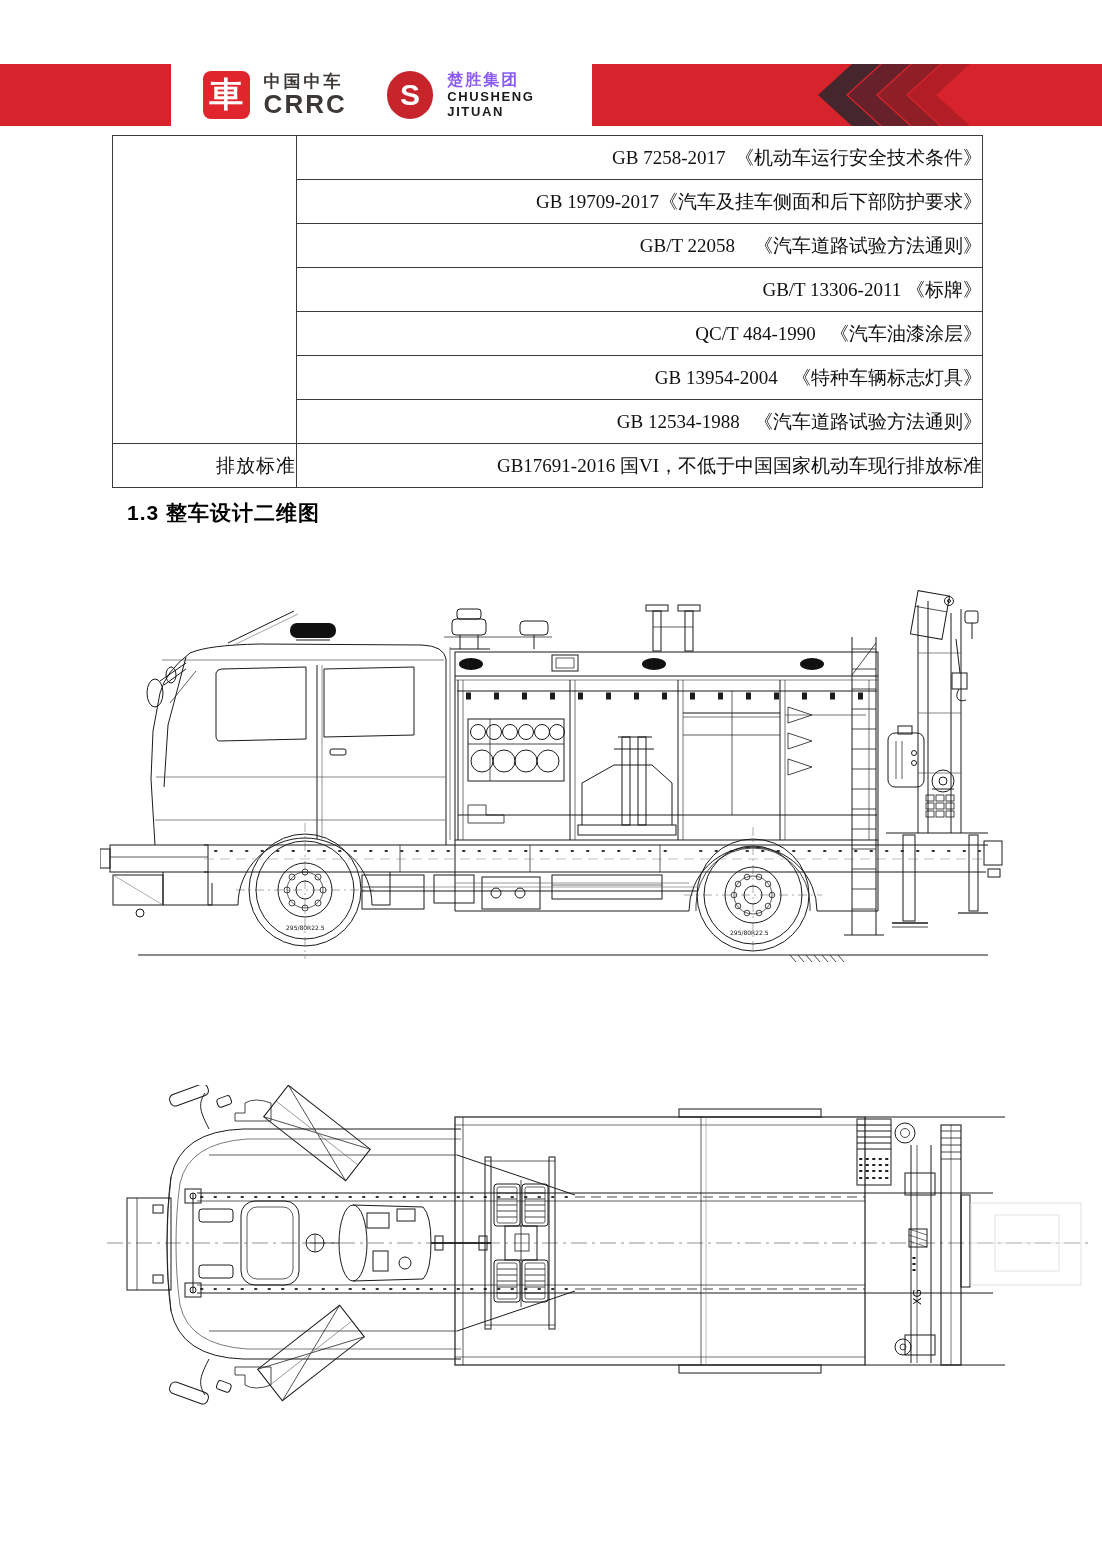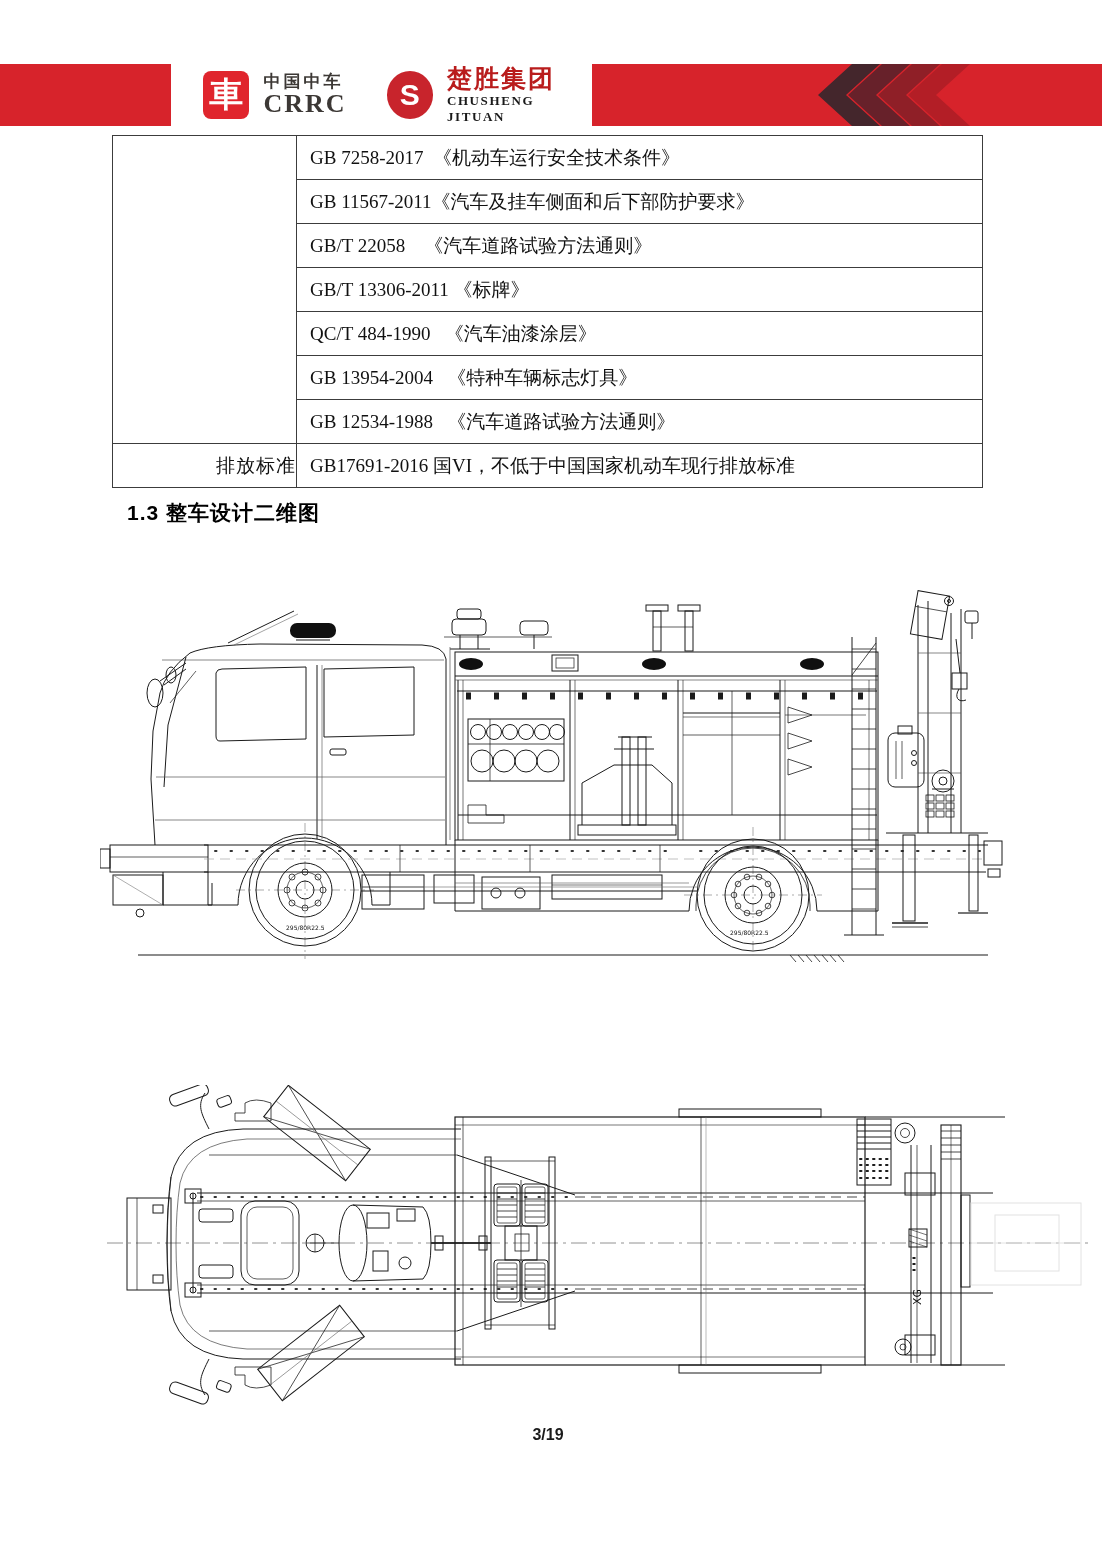--- a/index.html
+++ b/index.html
@@ -12,39 +12,39 @@
   .band { position:absolute; left:0; top:64px; width:1102px; height:62px; background:#d7232b; }
   .logo-panel {
     position:absolute; left:171px; top:0; width:421px; height:62px; background:#ffffff;
     display:flex; align-items:center; gap:14px; padding-left:32px;
   }
   .crrc-mark {
     width:48px; height:48px; background:#e0252d; border-radius:8px; color:#fff;
     display:flex; align-items:center; justify-content:center;
     font-size:34px; font-weight:bold; font-family:"Liberation Sans",sans-serif;
   }
-  .logo-text { display:flex; flex-direction:column; justify-content:flex-end; color:#3c3835; font-family:Liberation Serif, serif; }
+  .logo-text { display:flex; flex-direction:column; justify-content:flex-end; color:#3c3835; font-family:Liberation Sans, sans-serif; }
   .crrc-cn { font-size:17px; font-weight:bold; letter-spacing:3px; line-height:1.1; }
   .crrc-en { font-size:26px; font-weight:bold; letter-spacing:2px; line-height:1.0; }
   .cs-mark {
     width:48px; height:48px; margin-left:26px; background:#c8242c; border-radius:50%; color:#fff;
     display:flex; align-items:center; justify-content:center;
     font-size:30px; font-weight:bold; font-family:"Liberation Sans",sans-serif;
   }
-  .cs-cn { font-size:25px; font-weight:bold; letter-spacing:2px; line-height:1.15; color:#b91c1c;}
+  .cs-cn { font-size:16px; font-weight:bold; letter-spacing:2px; line-height:1.15; color:#8b5cf6;}
   .cs-en { font-size:13px; font-weight:bold; letter-spacing:1.6px; color:#1a1a1a;}
   .chevrons { position:absolute; left:818px; top:0; width:172px; height:62px; }
   
   .std-table {
     position:absolute; left:112px; top:135px; width:871px;
     border-collapse:collapse; table-layout:fixed;
   }
   .std-table td {
     border:1.6px solid #3c3c3c; height:44px; vertical-align:middle;
-    font-size:19px; color:#111;
+    font-size:19px; color:#111;text-align:right;
   }
   td.c1 { width:184px; text-align:right; letter-spacing:1px; }
   td.c2 { padding-left:13px; white-space:pre; }
   
   .sec-heading {
     position:absolute; left:95px; top:499px; font-family:"Liberation Sans",sans-serif;
     font-size:21px; font-weight:bold; color:#000; letter-spacing:1px;margin-left:32px;
   }
   .page-num {
     position:absolute; left:0; top:1426px; width:1096px; text-align:center;
@@ -82,21 +82,21 @@
     </svg>
   </div>
 
   <table class="std-table">
     <tbody>
         <tr>
       <td class="c1" rowspan="7"></td>
       <td class="c2">GB 7258-2017  《机动车运行安全技术条件》</td>
     </tr>
     <tr>
-          <td class="c2">GB 11567-2011《汽车及挂车侧面和后下部防护要求》</td>
+          <td class="c2">GB 19709-2017《汽车及挂车侧面和后下部防护要求》</td>
         </tr>
     <tr>
           <td class="c2">GB/T 22058    《汽车道路试验方法通则》</td>
         </tr>
     <tr>
           <td class="c2">GB/T 13306-2011 《标牌》</td>
         </tr>
     <tr>
           <td class="c2">QC/T 484-1990   《汽车油漆涂层》</td>
         </tr>
@@ -480,15 +480,14 @@
 
       <g stroke="#e2e2e2">
         <rect x="866" y="118" width="110" height="82"></rect>
         <line x1="866" y1="158" x2="976" y2="158"></line>
         <rect x="890" y="130" width="64" height="56"></rect>
       </g>
     </g>
     <text x="822" y="226" font-size="11" transform="rotate(-90 816 226)">XG</text>
   </svg>
 
-  <div class="page-num">3/19</div>
 
 </div>
 
 </body></html>

